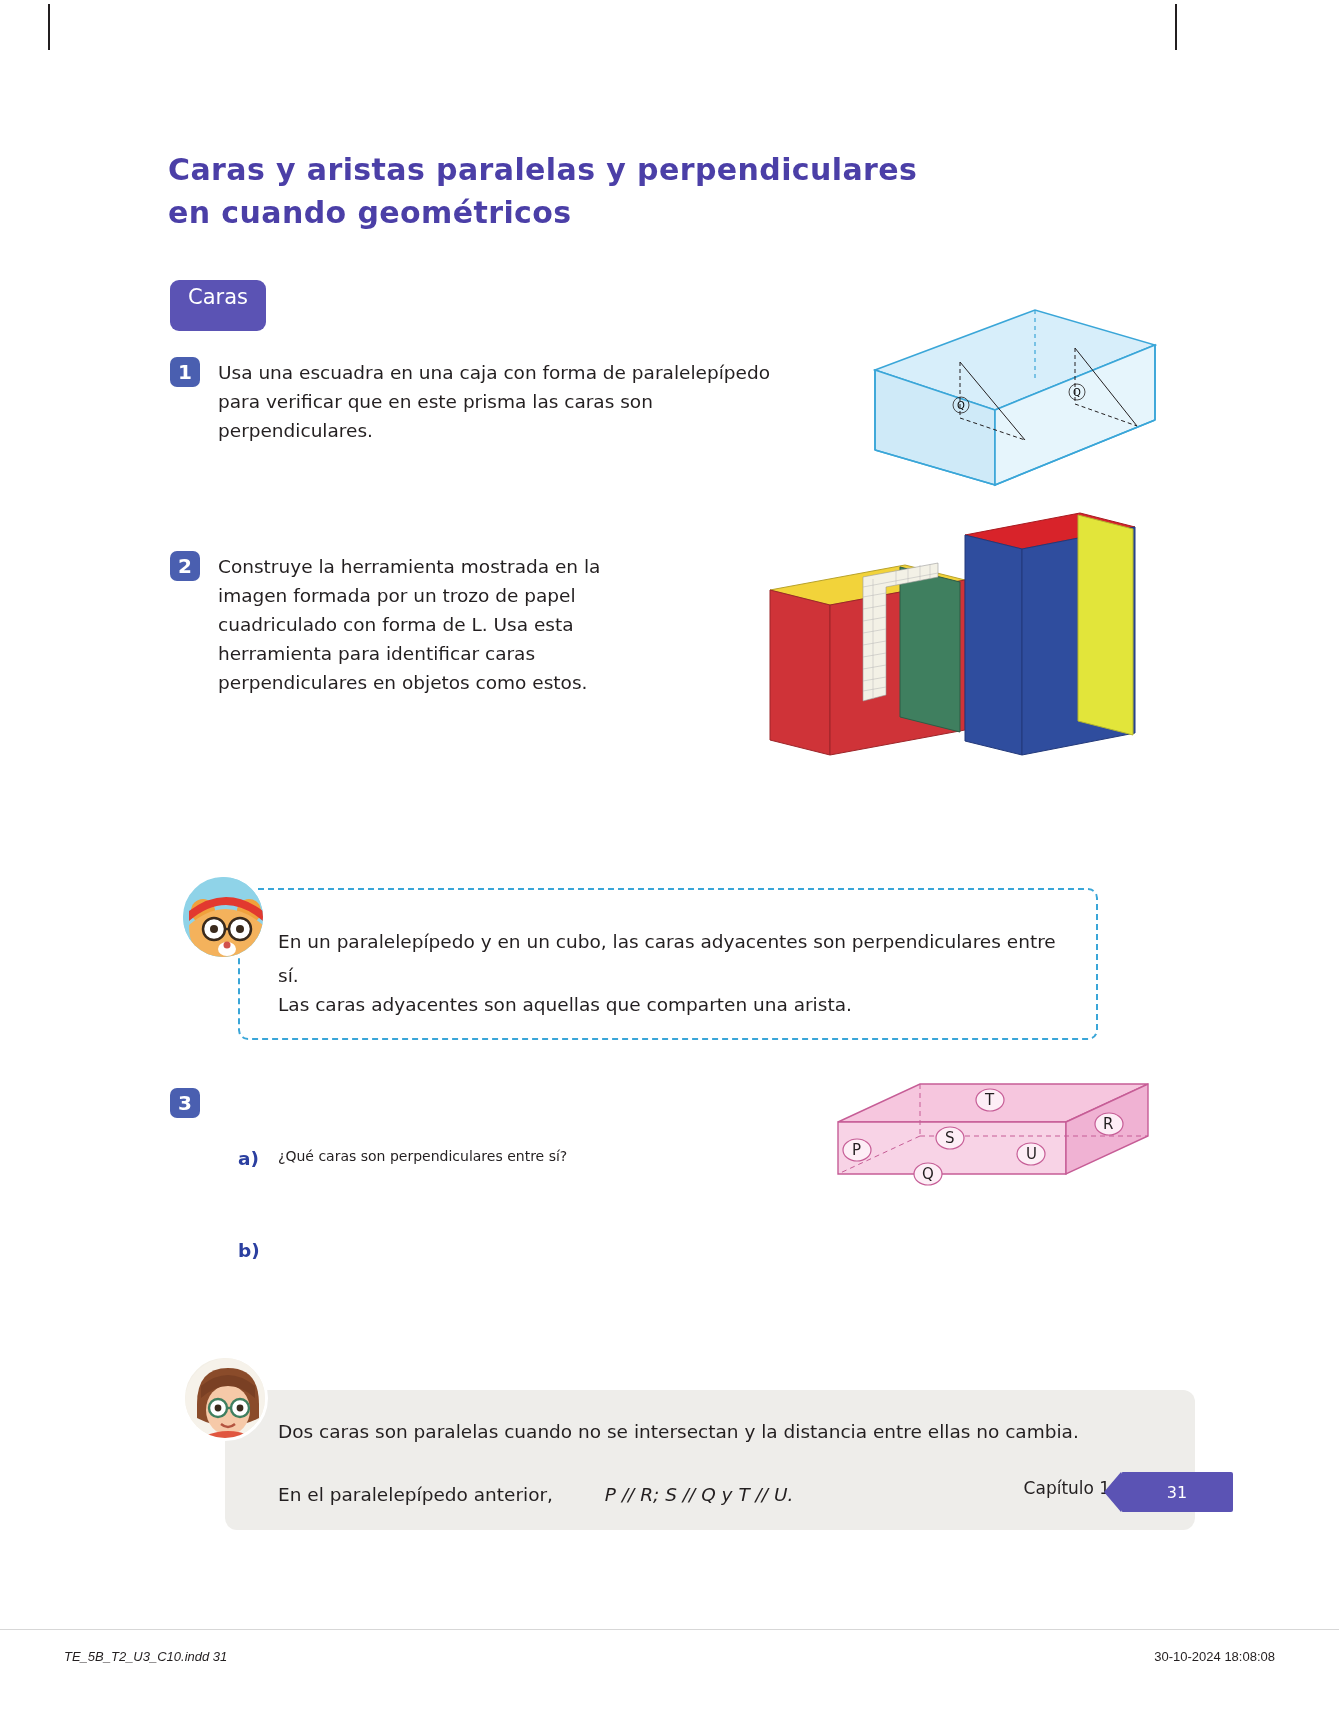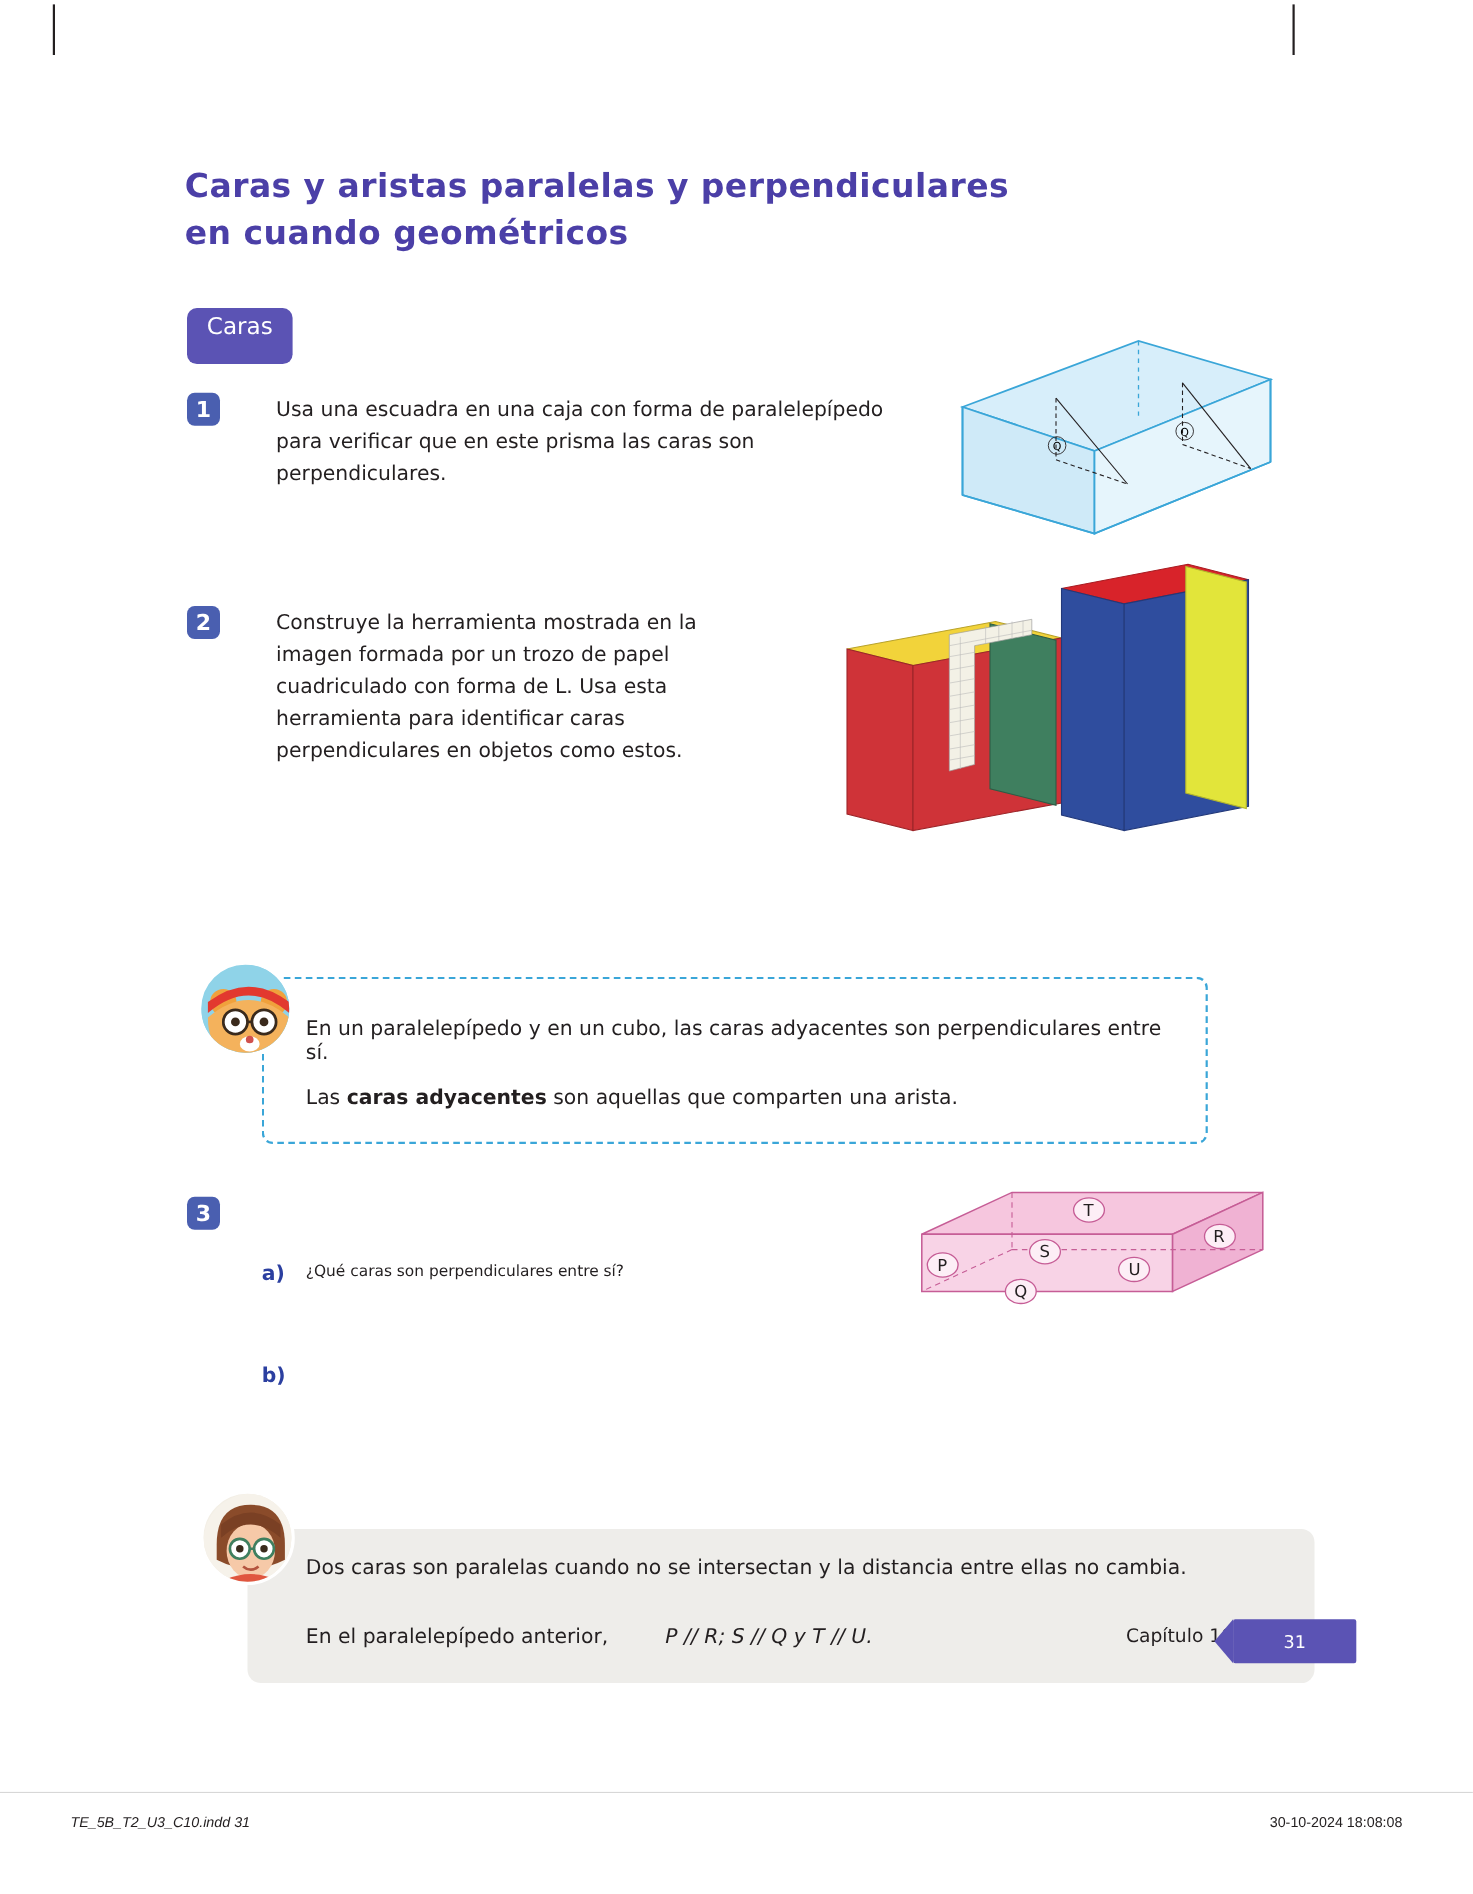--- a/index.html
+++ b/index.html
@@ -25,30 +25,30 @@
     padding:6px 18px 23px 18px;font-size:21px;line-height:22px;
   }
 
   
   .numbox{
     position:absolute;width:30px;height:30px;border-radius:7px;
     background:#4a5fb0;color:#fff;font-weight:bold;font-size:20px;
     display:flex;align-items:center;justify-content:center;
   }
   .itemtext{
-    position:absolute;font-size:18.5px;line-height:29px;color:#231f20;margin-left:33px;
+    position:absolute;font-size:18.5px;line-height:29px;color:#231f20;
   }
 
   
   .tipbox{
     position:absolute;left:238px;top:888px;width:856px;height:148px;
     border:2px dashed #3aa6d8;border-radius:10px;background:#fff;
   }
   .tiptext{
-    position:absolute;font-size:18.5px;line-height:22px;color:#231f20;
+    position:absolute;font-size:18.5px;line-height:34px;color:#231f20;
   }
 
   
   .greybox{
     position:absolute;left:225px;top:1390px;width:970px;height:140px;
     background:#eeedea;border-radius:12px;
   }
   .greyshadow{
     position:absolute;left:233px;top:1400px;width:970px;height:140px;
     background:#d9d8d4;border-radius:12px;z-index:-1;
@@ -74,21 +74,21 @@
     display:flex;align-items:center;justify-content:center;border-radius:2px;
   }
   .pagenum:before{
     content:"";position:absolute;left:-17px;top:0;border-style:solid;
     border-width:20px 17px 20px 0;border-color:transparent #5b53b4 transparent transparent;
   }
   .footrule{position:absolute;left:0;right:0;bottom:92px;height:1px;background:#d7d7d7;}
   .footleft{position:absolute;left:64px;bottom:58px;font-size:13px;color:#231f20;font-family:"Liberation Sans",sans-serif;font-style:italic;}
   .footright{position:absolute;right:64px;bottom:58px;font-size:13px;color:#231f20;font-family:"Liberation Sans",sans-serif;}
 
-  .bold{font-weight:bold;margin-top:34px;}
+  .bold{font-weight:normal;margin-top:34px;}
   .ital{font-style:italic;margin-left:46px;}
   svg{display:block;}
 </style>
 </head>
 <body>
 
 <div class="page">
 
   <div class="crop v" style="left:48px;top:4px;"></div>
   <div class="crop v" style="left:1175px;top:4px;"></div>

